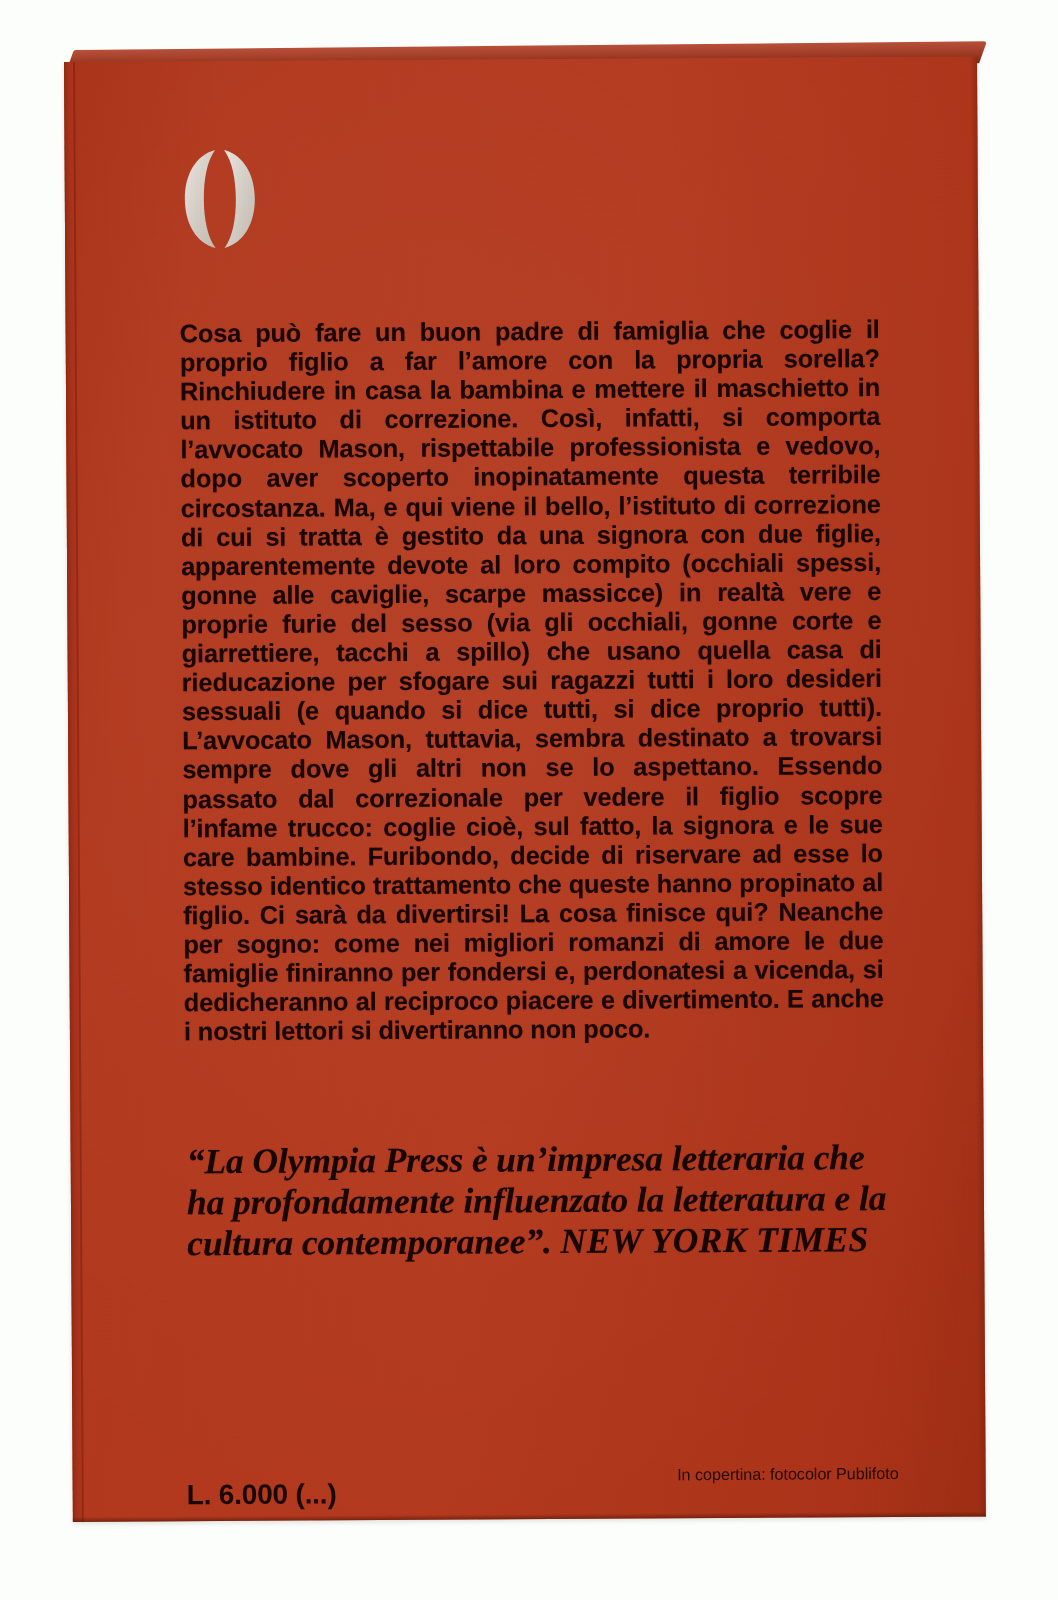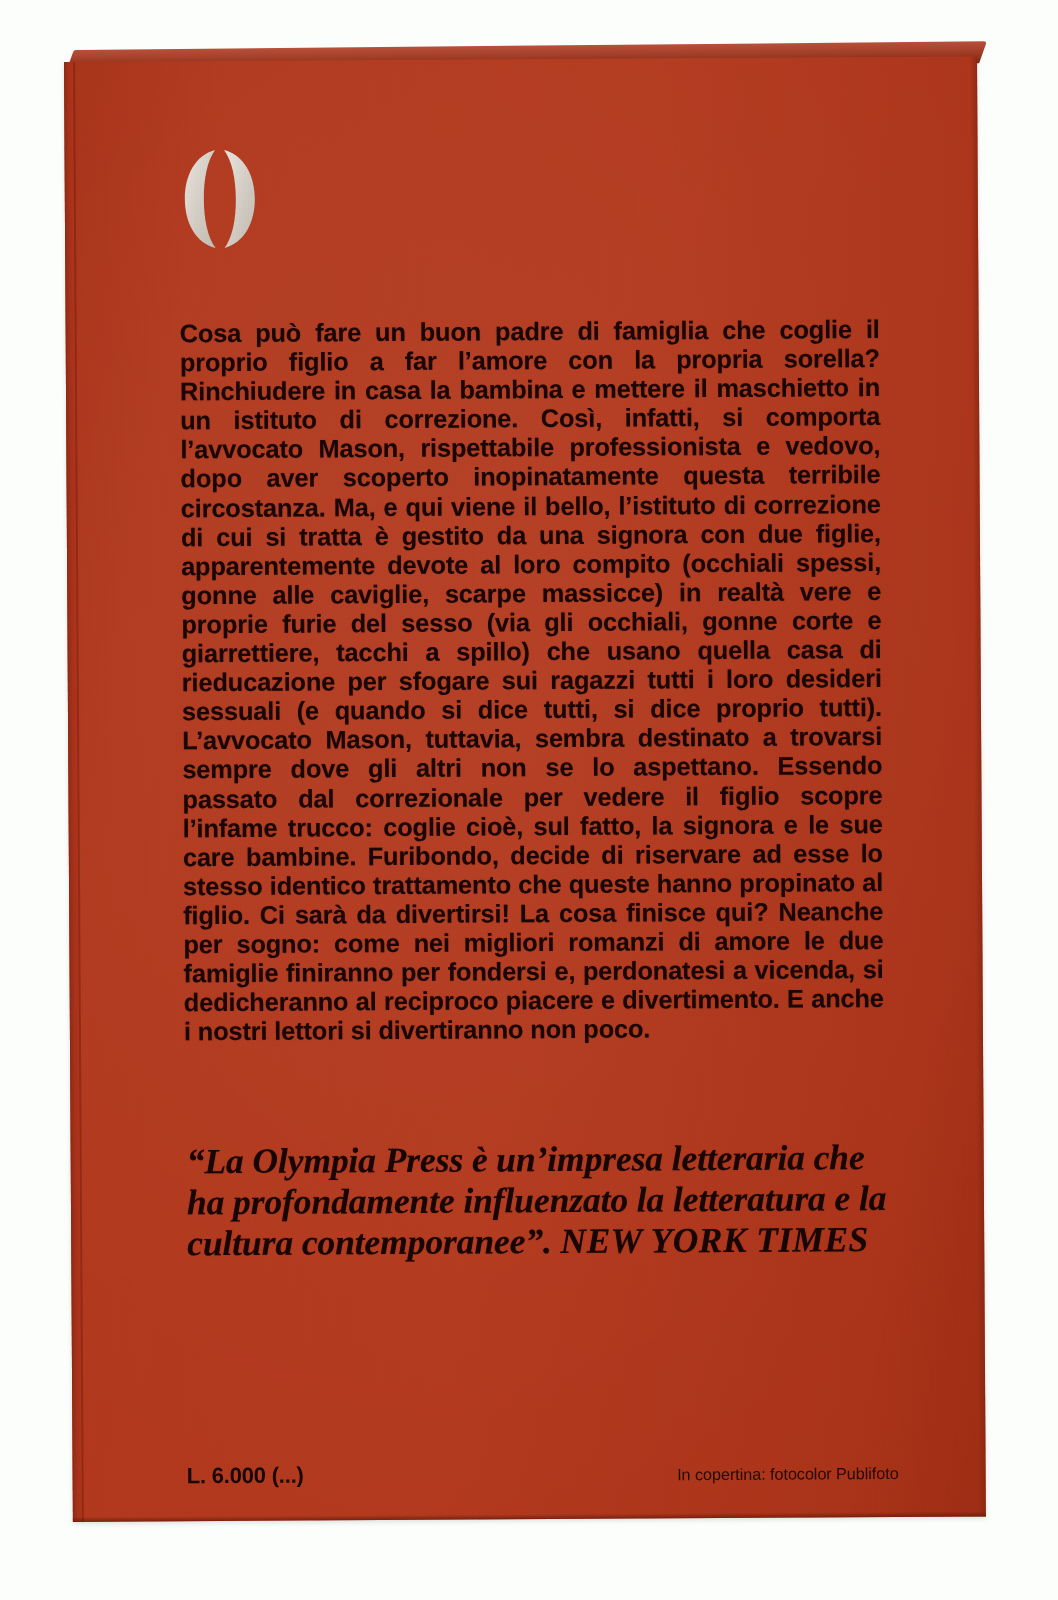--- a/index.html
+++ b/index.html
@@ -160,24 +160,24 @@
   .footer {
     position: absolute;
     left: 0;
     top: 1402px;
     width: 712px;
     height: 28px;
   }
   .price {
     position: absolute;
     left: 0;
-    top: 0;
+    top: 16px;
     color: #170604;
     font-family: "Liberation Sans", sans-serif;
-    font-size: 22px;
+    font-size: 28px;
     font-weight: bold;
     letter-spacing: -0.2px;
   }
   .credit {
     position: absolute;
     right: 0;
     top: 5px;
     color: #1b0705;
     font-family: "Liberation Sans", sans-serif;
     font-size: 16.2px;

